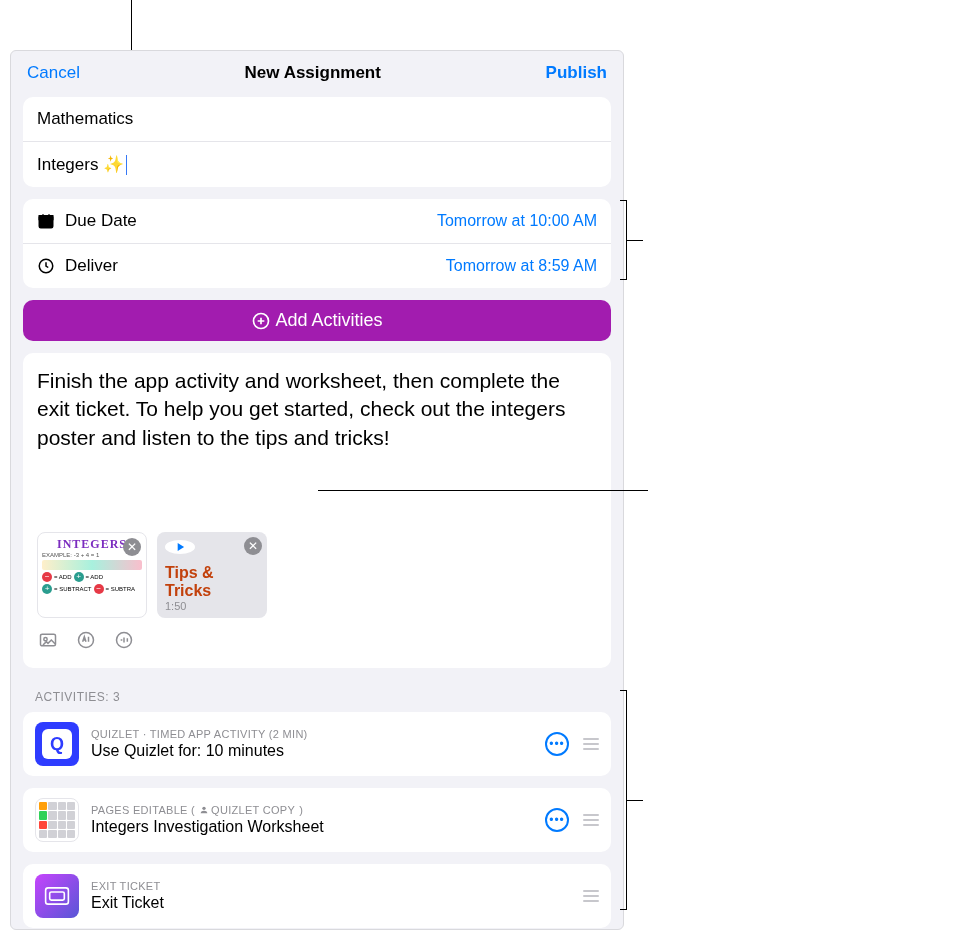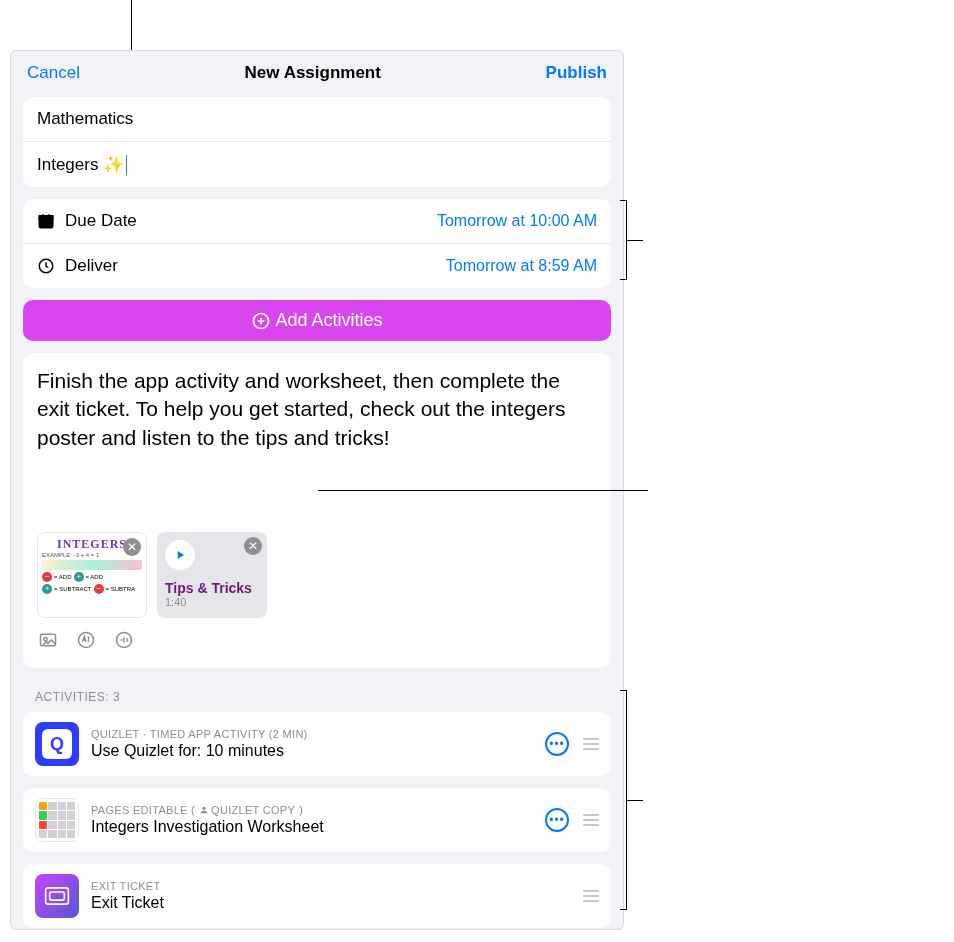--- a/index.html
+++ b/index.html
@@ -51,21 +51,21 @@
   }
   .row:last-child { border-bottom: none; }
   .row .label { flex: 0 0 auto; }
   .row .value { margin-left: auto; color: #007aff; font-size: 16px; text-align: right; }
   .icon {
     width: 18px; height: 18px; margin-right: 10px; display: inline-flex; align-items:center; justify-content:center;
     color: #000;
   }
   .big-button {
     margin: 6px 12px;
-    background: #d946ef;
+    background: #a21caf;
     color: #fff;
     border-radius: 10px;
     text-align: center;
     padding: 10px;
     font-size: 18px;
     display: flex;
     justify-content: center;
     align-items: center;
     gap: 4px;
   }
@@ -135,21 +135,21 @@
     padding: 8px;
     display:flex;
     flex-direction:column;
   }
   .audio .play {
     width: 30px; height:30px; border-radius:50%; background:#fff;
     display:flex;align-items:center;justify-content:center;
     margin-bottom:10px;
   }
   .audio .play svg { fill:#007aff; }
-  .audio-title { font-weight:600; font-size:14px; color:#701a75;}
+  .audio-title { font-weight:600; font-size:16px; color:#c2410c;}
   .audio-time { font-size:11px; color:#8e8e93;}
   .mini-icons { display:flex; gap:16px; margin-top:12px; color:#8e8e93;}
   .mini-icons svg { width:22px; height:20px; }
   .section-label {
     font-size: 12px;
     color: #8e8e93;
     letter-spacing: .5px;
     margin: 16px 24px 2px;
   }
   .activity {
@@ -292,21 +292,21 @@
         </div>
       </div>
       <div class="attach audio">
         <div class="close">✕</div>
         <div class="play">
           <svg viewBox="0 0 24 24" width="14" height="14">
               <path d="M8 5v14l11-7z"></path>
             </svg>
         </div>
         <div class="audio-title">Tips &amp; Tricks</div>
-        <div class="audio-time">1:40</div>
+        <div class="audio-time">1:50</div>
       </div>
     </div>
 
     <div class="mini-icons">
       <span>
         <svg viewBox="0 0 24 24" fill="none" stroke="currentColor" stroke-width="1.8">
             <rect x="3" y="5" width="18" height="14" rx="2"></rect>
             <circle cx="9" cy="11" r="2"></circle>
             <path d="M21 17l-5-5-4 4-2-2-4 4"></path>
           </svg>

